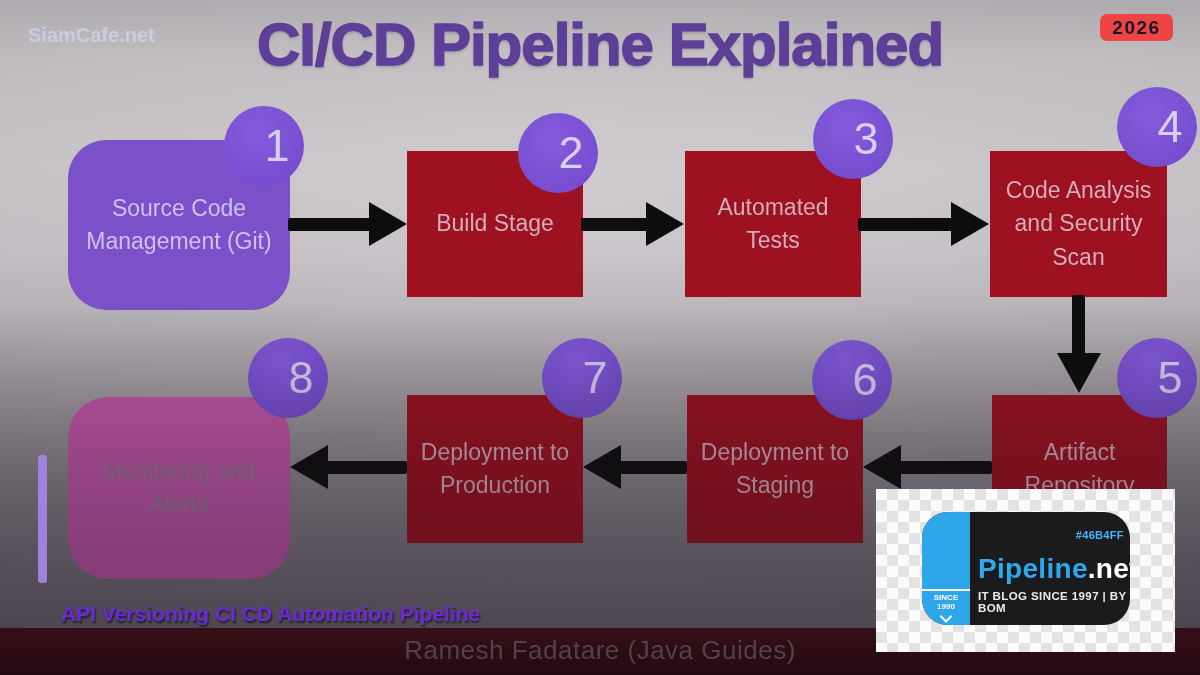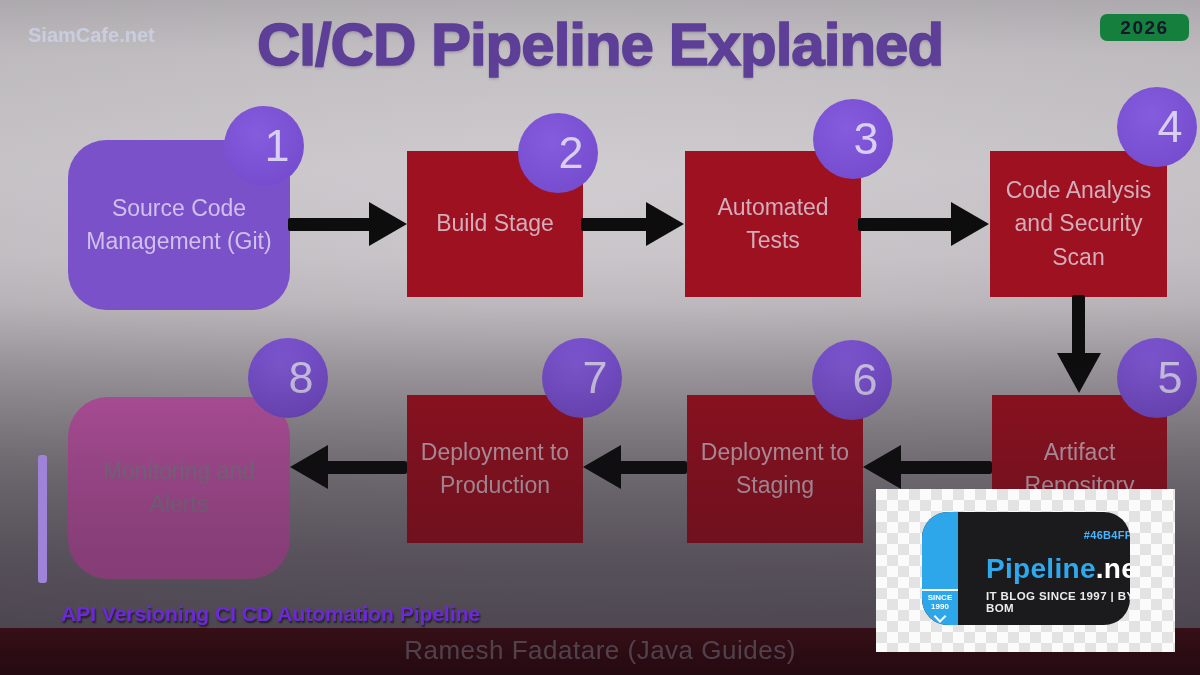--- a/index.html
+++ b/index.html
@@ -72,22 +72,22 @@
       rgba(24,17,28,0.12) 55%, rgba(24,17,28,0.25) 68%,
       rgba(22,15,26,0.34) 82%, rgba(20,13,24,0.38) 100%);
   }
 
   
   .watermark {
     position:absolute; z-index:6; left:28px; top:24px;
     font-size:20px; font-weight:bold; color:#ccd2e6; opacity:0.85;
   }
   .year-badge {
-    position:absolute; z-index:6; left:1100px; top:14px; width:89px; height:27px;
-    background:#15803d; border-radius:7px;
+    position:absolute; z-index:6; left:1100px; top:14px; width:73px; height:27px;
+    background:#ef4444; border-radius:7px;
     display:flex; align-items:center; justify-content:center;
     font-size:19px; font-weight:bold; letter-spacing:1.5px; color:#16162c;
   }
   .accent-bar {
     position:absolute; z-index:6; left:38px; top:455px; width:9px; height:128px;
     background:#9f83d8; border-radius:3px;
   }
   .overlay-title {
     position:absolute; z-index:6; left:60px; top:482px;
     font-size:41px; font-weight:800; line-height:57px; color:#f2edee;
@@ -111,33 +111,33 @@
       linear-gradient(45deg, #e3e3e3 25%, transparent 25%, transparent 75%, #e3e3e3 75%);
     background-size:22px 22px;
     background-position:0 0, 11px 11px;
   }
   .logo-badge {
     position:absolute; left:46px; top:23px; width:208px; height:113px;
     border-radius:26px; overflow:hidden; display:flex;
     background:#1b1b1d;
   }
   .logo-strip {
-    position:relative; width:36px; height:100%; background:#2ea7ea; flex:none;
+    position:relative; width:48px; height:100%; background:#2ea7ea; flex:none;
   }
   .since-label {
     position:absolute; left:0; bottom:14px; width:100%;
     border-top:2px solid #fff; padding-top:2px;
     text-align:center; color:#fff; font-size:8px; font-weight:bold; line-height:1.15;
   }
   .since-chevron {
     position:absolute; left:50%; bottom:4px; transform:translateX(-50%) rotate(45deg);
     width:9px; height:9px;
     border-right:2px solid #fff; border-bottom:2px solid #fff;
   }
-  .logo-body { position:relative; flex:1; padding-left:28px; }
+  .logo-body { position:relative; flex:1; padding-left:8px; }
   .logo-hex {
     position:absolute; top:17px; right:15px;
     font-size:11px; font-weight:bold; color:#46b4ff; letter-spacing:0.3px;
   }
   .logo-brand { margin-top:41px; font-size:28px; font-weight:bold; letter-spacing:0.3px; }
   .logo-brand .brand-main { color:#2ea9ee; }
   .logo-brand .brand-suffix { color:#ffffff; }
   .logo-tagline {
     margin-top:5px; font-size:11.5px; font-weight:bold; color:#ececec; letter-spacing:0.4px;
   }

